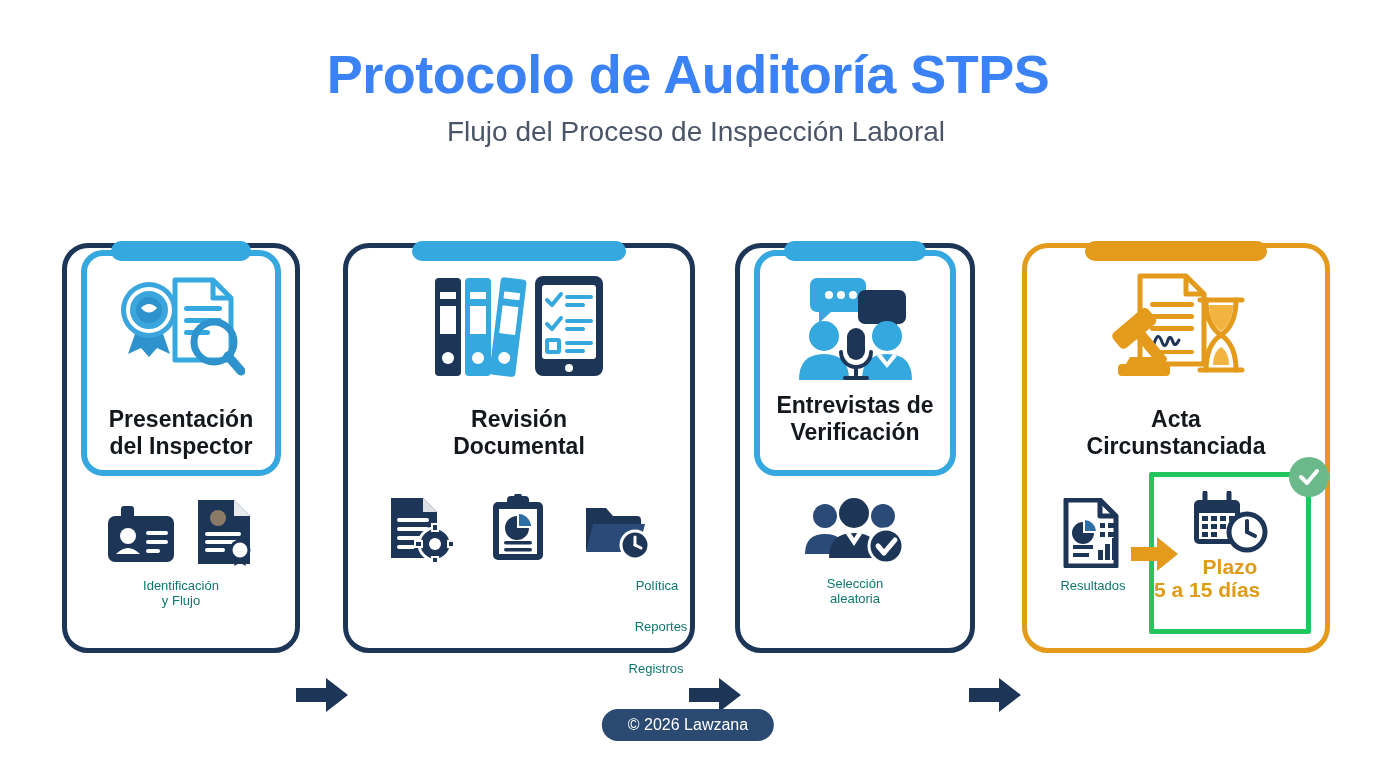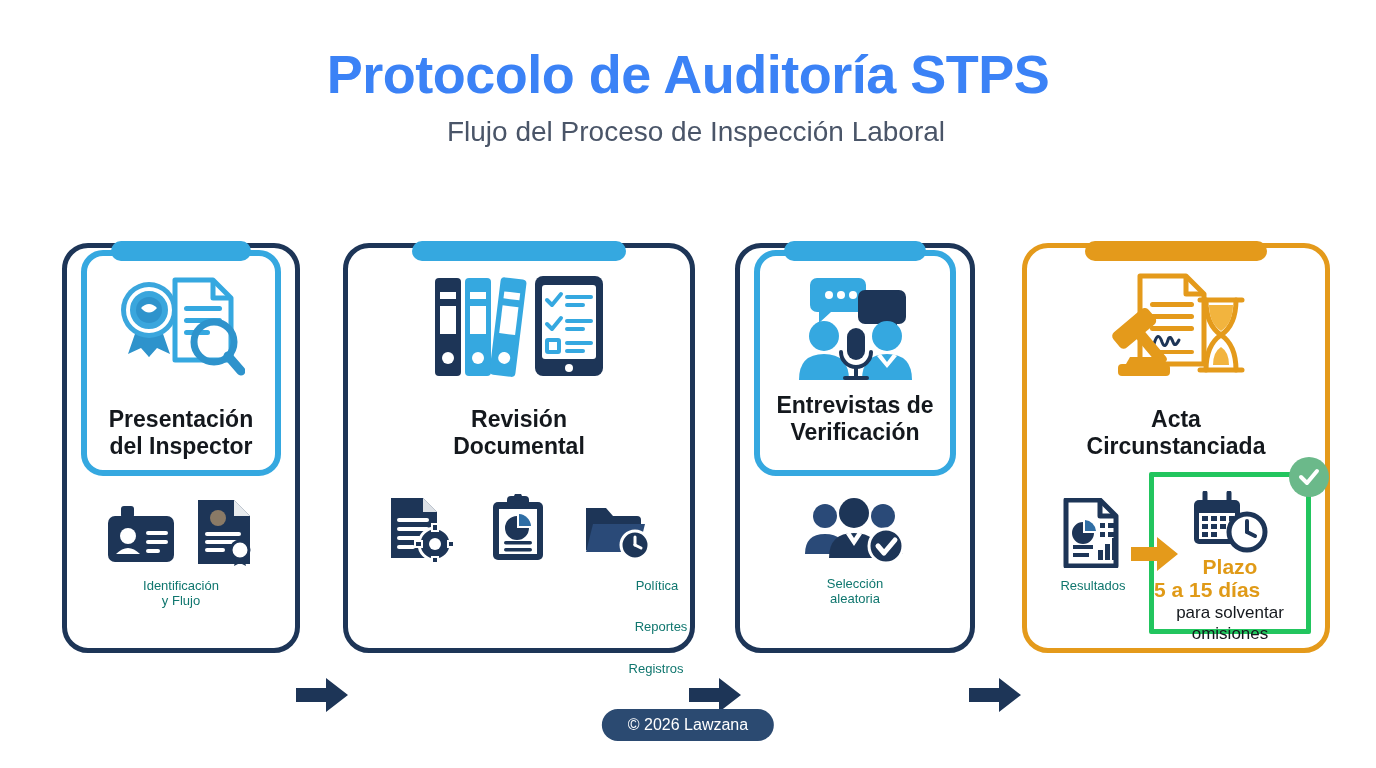--- a/index.html
+++ b/index.html
@@ -410,24 +410,20 @@
             <circle cx="56" cy="41" r="18" fill="#ffffff" stroke="#1d3557" stroke-width="5"></circle>
             <g stroke="#1d3557" stroke-width="4" stroke-linecap="round">
               <line x1="56" y1="30" x2="56" y2="41"></line>
                 <line x1="56" y1="41" x2="64" y2="45"></line>
             </g>
           </svg>
         </div>
         <div style="position:absolute;left:0;right:0;top:78px;">
           <div class="plazo-t1">Plazo</div>
           <div class="plazo-t2">5 a 15 días</div>
-          <div class="plazo-t3">
-            <span>para solventar</span><br>
-            <span>omisiones</span>
-          </div>
         </div>
       </div>
 
       <div style="position:absolute;left:14px;top:250px;width:104px;text-align:center;">
         <svg width="62" height="70" viewBox="0 0 62 70">
           <path d="M4 2 h34 l16 16 v50 H4 Z" fill="none" stroke="#1d3557" stroke-width="5" stroke-linejoin="round"></path>
           <path d="M38 2 v16 h16" fill="none" stroke="#1d3557" stroke-width="5" stroke-linejoin="round"></path>
           <path d="M21 24 a11 11 0 1 0 11 11 h-11 z" fill="#1d3557"></path>
           <path d="M23 22 a12 12 0 0 1 11 11 h-11 z" fill="#2f6ea5"></path>
           <g fill="#1d3557">

